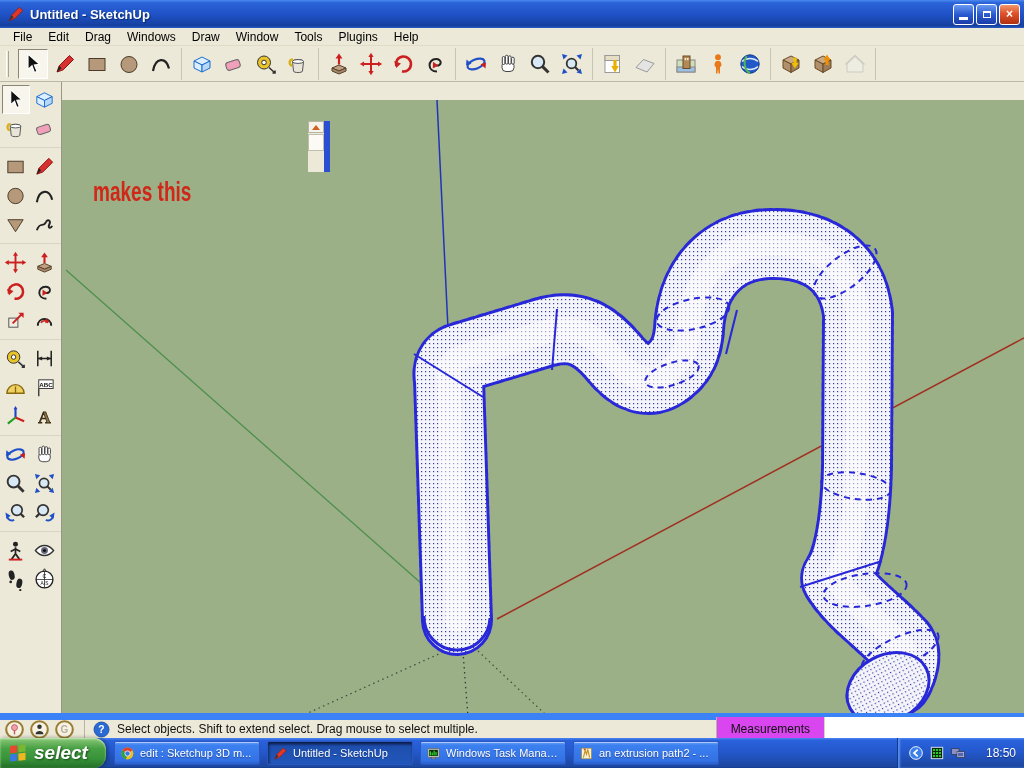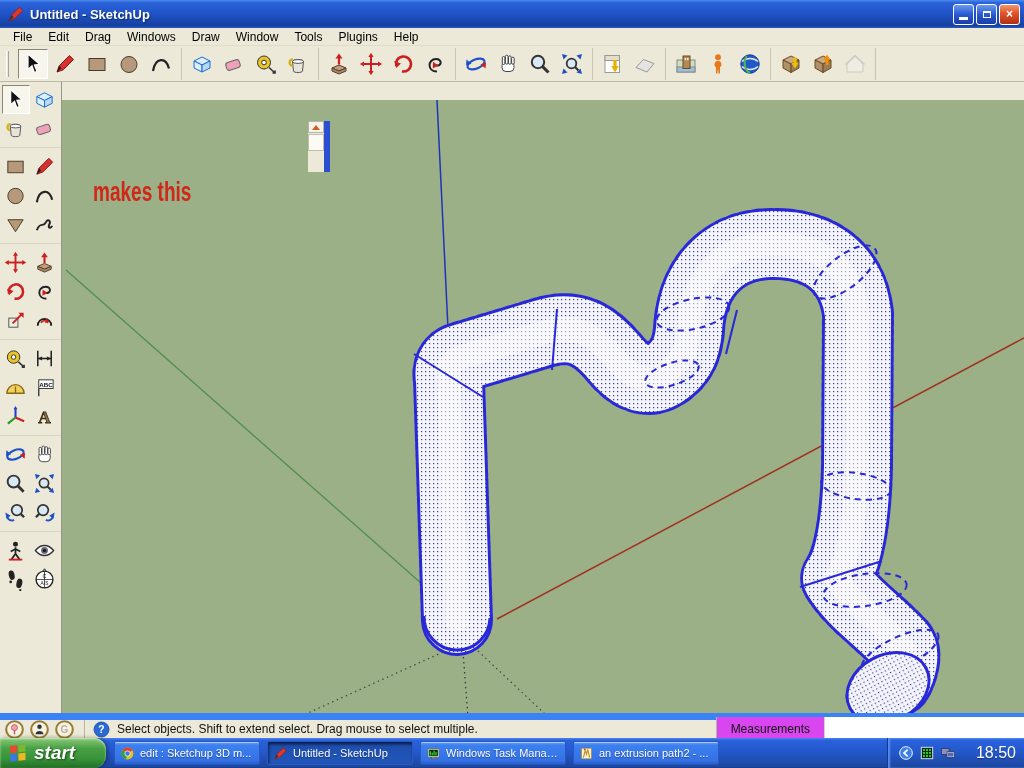--- a/index.html
+++ b/index.html
@@ -79,21 +79,21 @@
   .task { width:146px; height:24px; margin-right:7px; border-radius:2px; display:flex; align-items:center; padding:7px 5px;
     background:linear-gradient(180deg,#6aa0f8 0%,#3c80f0 15%,#3371e4 85%,#2a5ecb 100%);
     box-shadow:inset 0 1px 0 rgba(255,255,255,.45); border:1px solid #2a58c0; }
   .task.active { background:linear-gradient(180deg,#16398a,#1e4fae 20%,#2156ba); box-shadow:inset 1px 2px 3px rgba(0,0,10,.55); }
   .task svg { width:15px; height:15px; margin-right:5px; flex:none; }
   .task span.tlabel { color:#fff; font-size:11px; white-space:nowrap; overflow:hidden; text-overflow:ellipsis; text-shadow:0 1px 1px rgba(0,0,30,.4); }
   #tray { height:30px; display:flex; align-items:center; padding:0 8px 0 10px;
     border-left:1px solid #123a8a; box-shadow:inset 2px 0 2px #5a8ef0;
     background:linear-gradient(180deg,#4a84f2 0%,#2a62dc 8%,#2458cc 45%,#1c479f 96%); }
   #tray svg { width:16px; height:16px; margin-right:5px; }
-  #tray-time { color:#fff; font-size:16px; margin-left:15px; text-shadow:0 1px 1px rgba(0,0,30,.4); }
+  #tray-time { color:#fff; font-size:12px; margin-left:15px; text-shadow:0 1px 1px rgba(0,0,30,.4); }
 </style>
 </head>
 <body>
 
 <svg width="0" height="0" style="position:absolute">
 <defs>
 <symbol id="ic-cursor" viewBox="0 0 24 24">
         <path d="M7 2 L7 17.5 L11 13.8 L13.4 20.5 L16 19.4 L13.4 12.9 L18.6 12.4 Z" fill="#111" stroke="#fff" stroke-width="1.2"></path>
       </symbol>
 <symbol id="ic-pencil" viewBox="0 0 24 24">
@@ -823,21 +823,21 @@
     <div id="sb-meas-label">Measurements</div>
     <div id="sb-meas-input"></div>
   </div>
 </div>
 
 <div id="taskbar">
   <div id="start-btn">
     <svg>
         <use href="#ic-winflag"></use>
       </svg>
-    <span id="start-label">start</span>
+    <span id="start-label">select</span>
   </div>
   <div id="tasks">
 
       <div class="task">
         <svg>
           <use href="#ic-chrome"></use>
         </svg>
         <span class="tlabel">edit : Sketchup 3D m...</span>
       </div>
 

